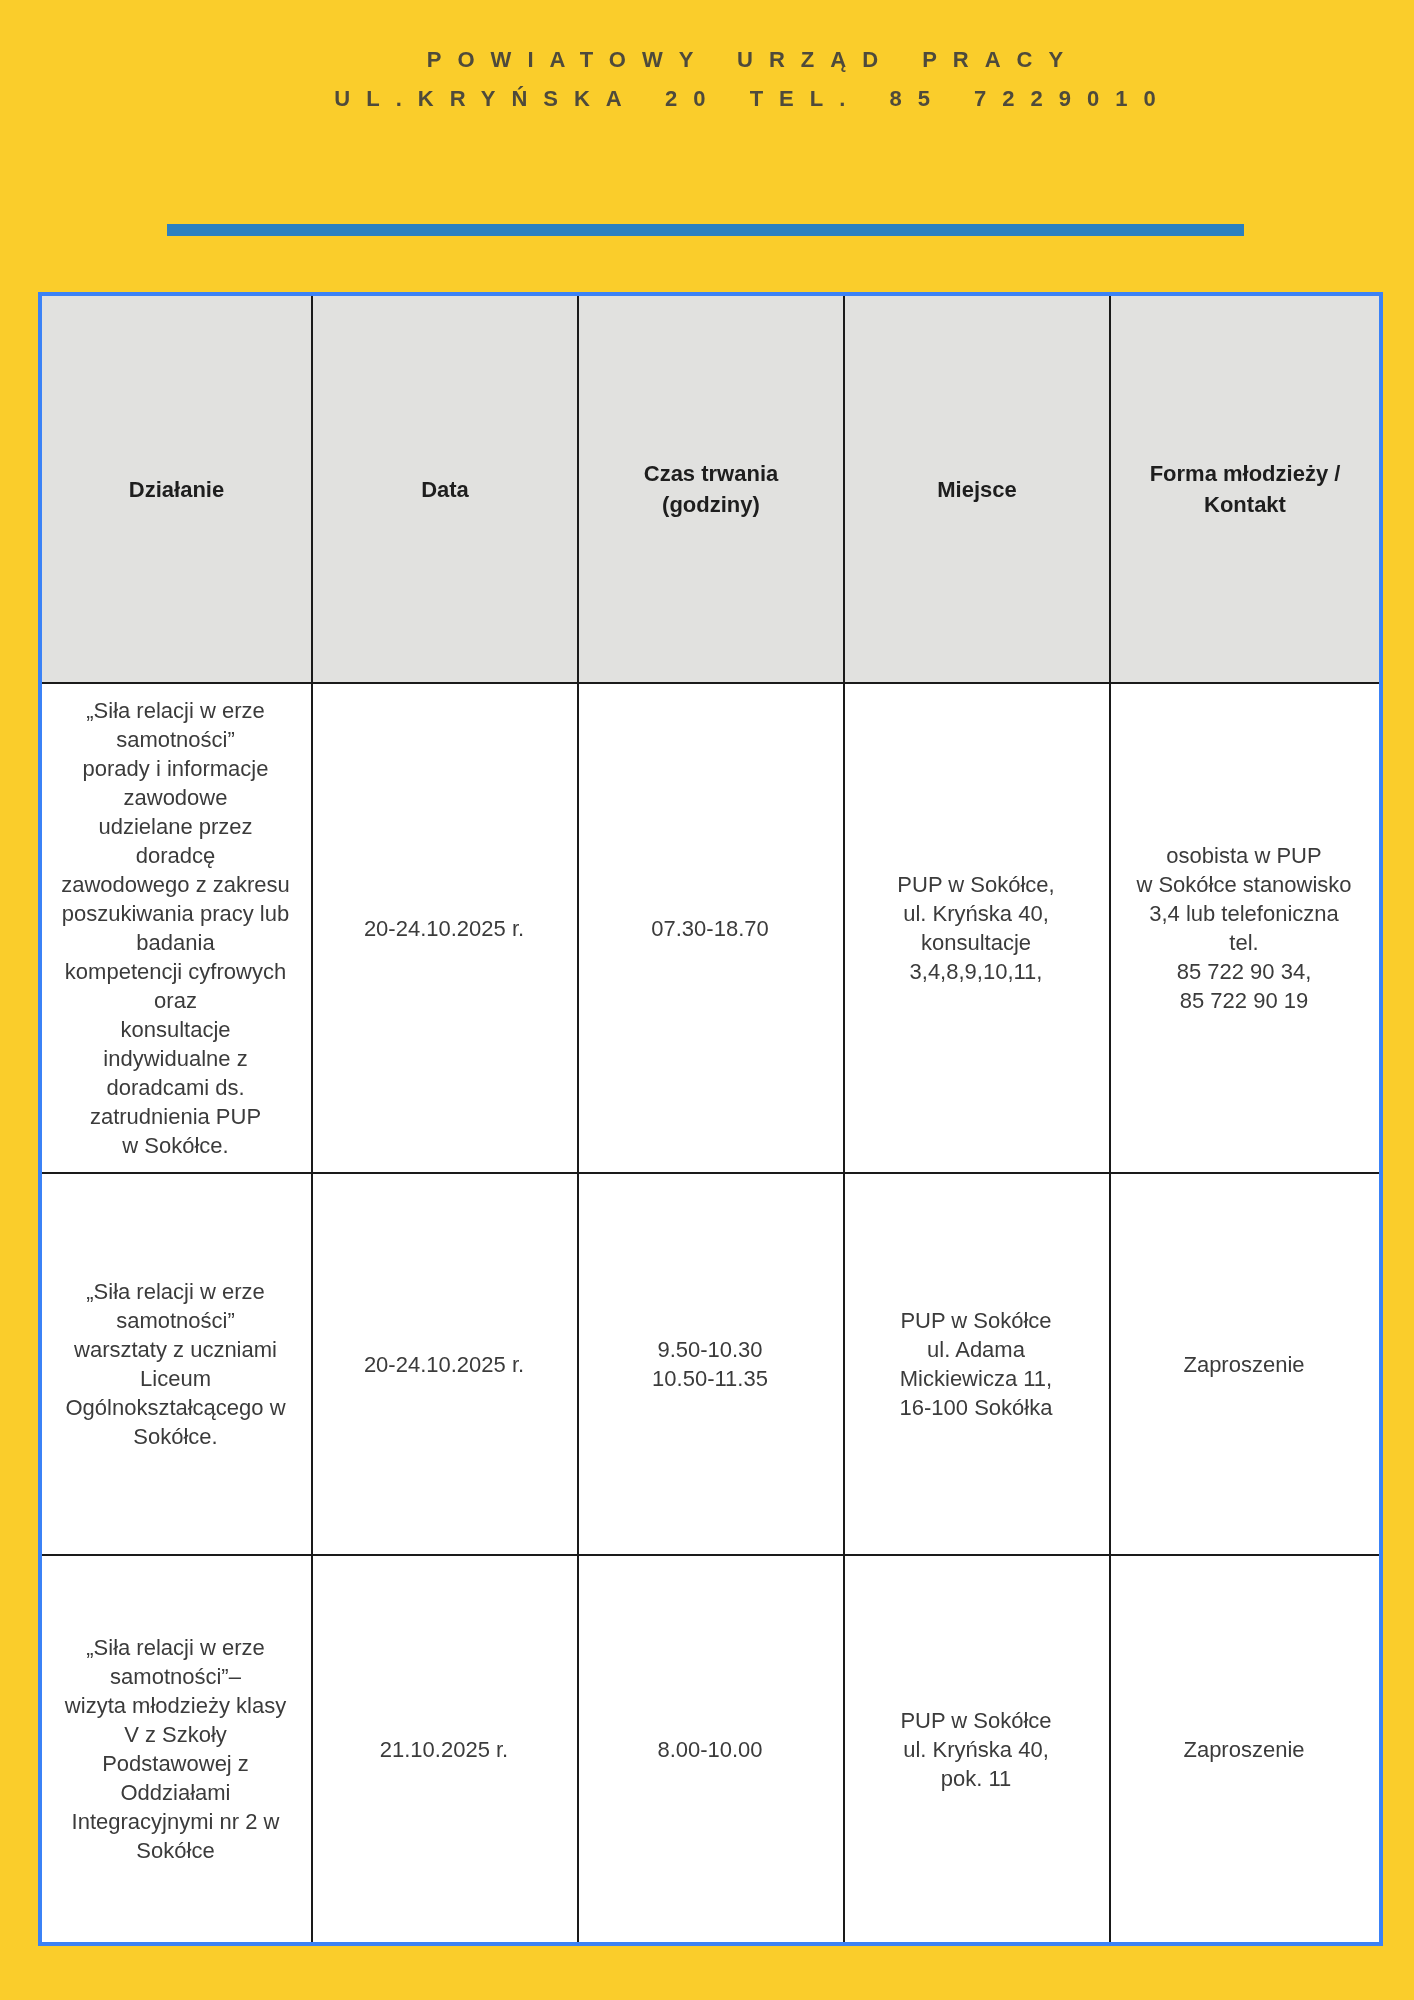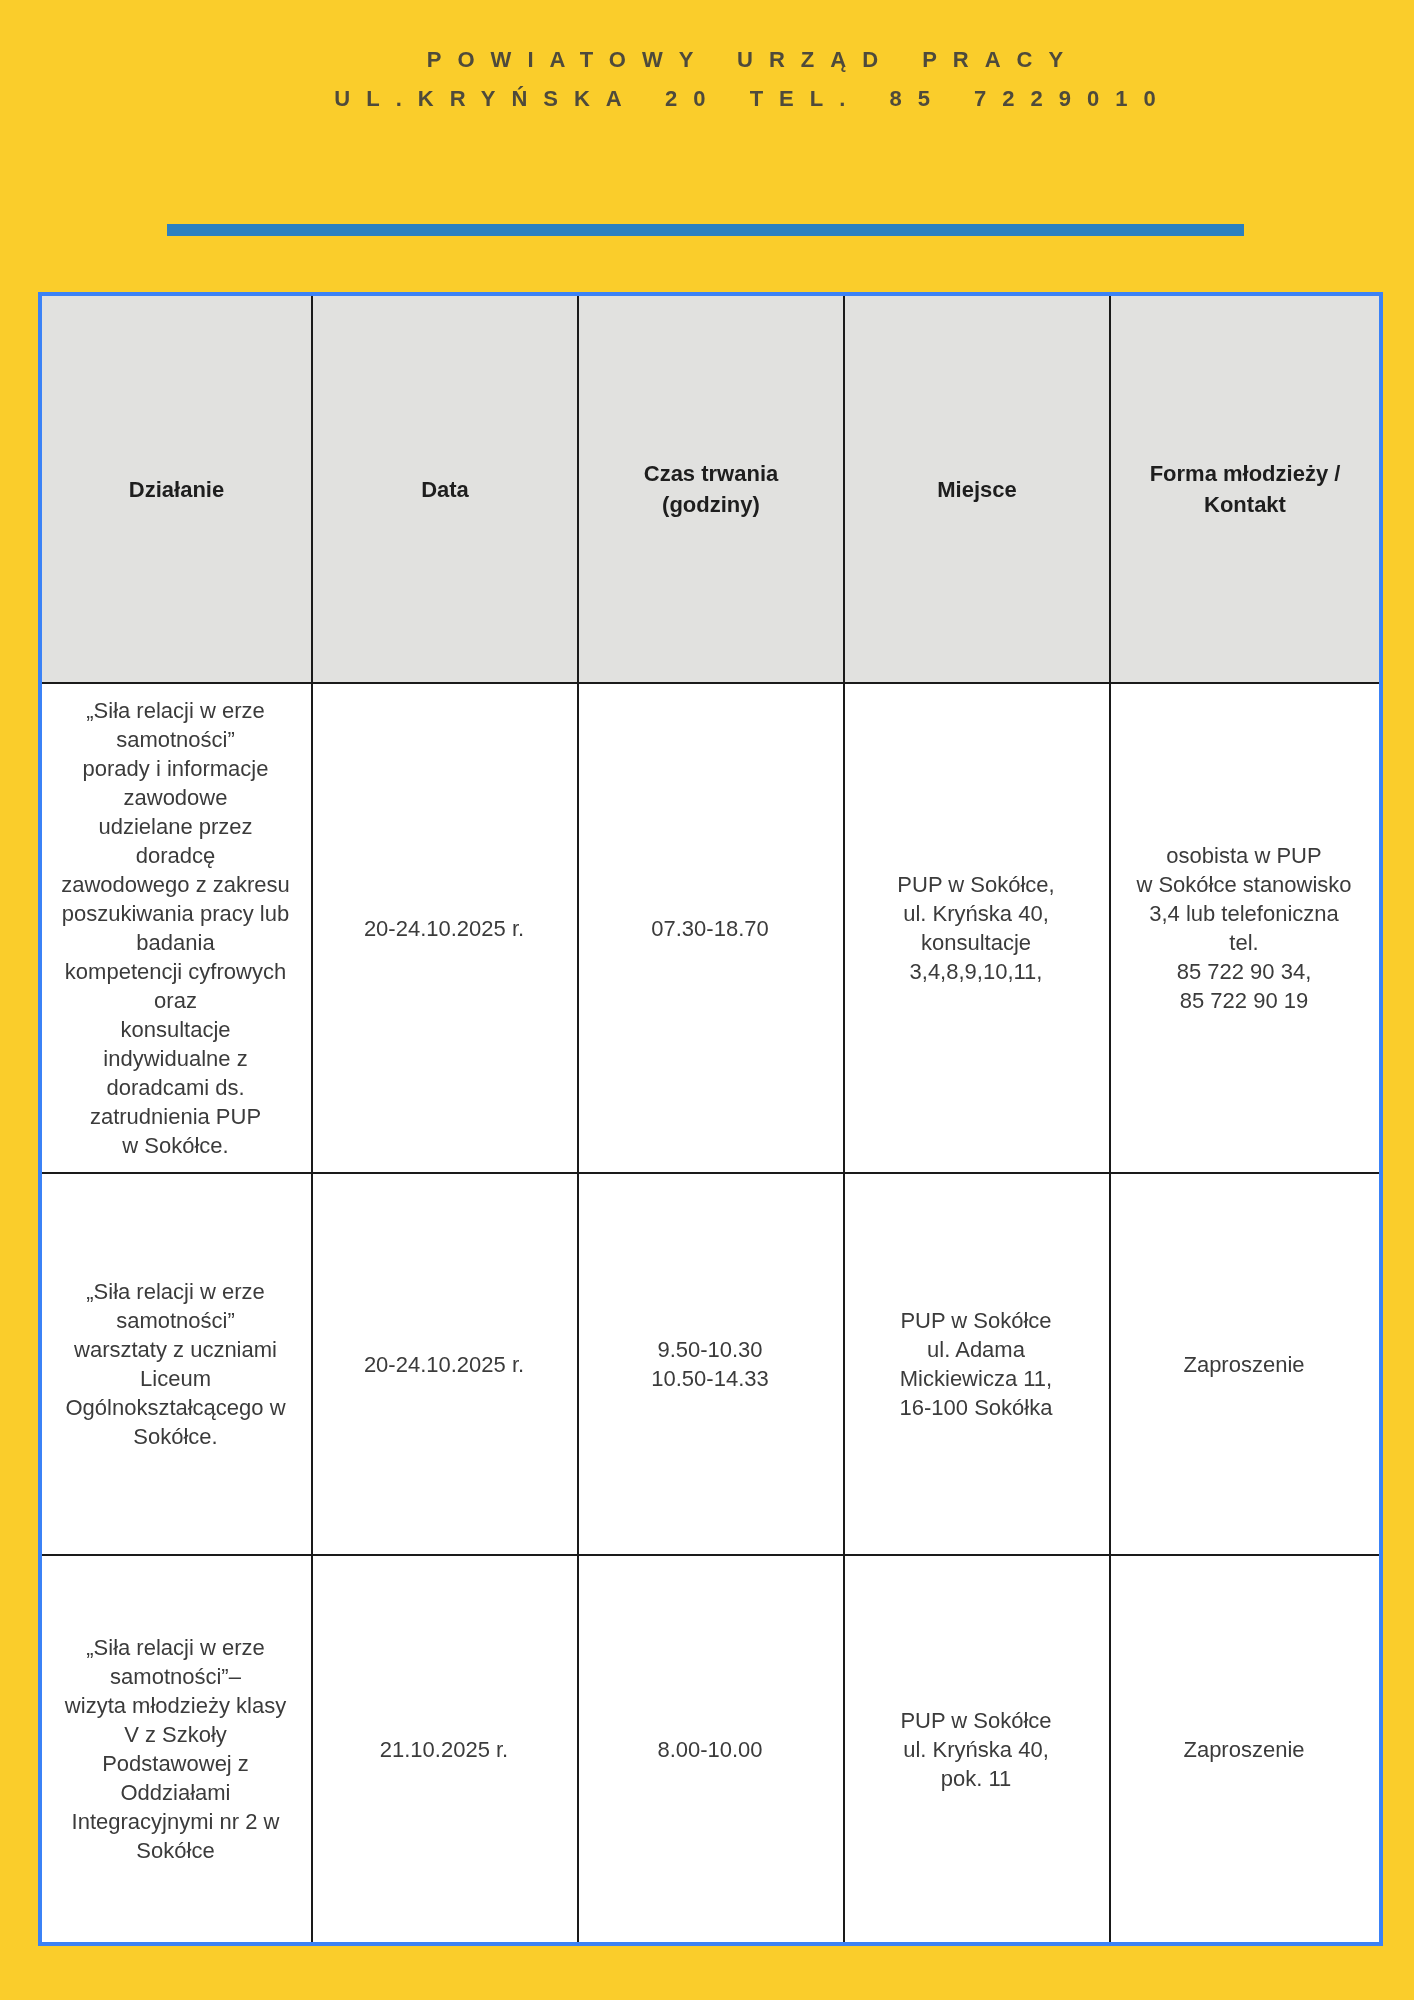--- a/index.html
+++ b/index.html
@@ -145,21 +145,21 @@
     </tr>
     <tr class="r-row2">
       <td>„Siła relacji w erze
 samotności”
 warsztaty z uczniami
 Liceum
 Ogólnokształcącego w
 Sokółce.</td>
       <td>20-24.10.2025 r.</td>
       <td>9.50-10.30
-10.50-14.33</td>
+10.50-11.35</td>
       <td>PUP w Sokółce
 ul. Adama
 Mickiewicza 11,
 16-100 Sokółka</td>
       <td>Zaproszenie</td>
     </tr>
     <tr class="r-row3">
       <td>„Siła relacji w erze
 samotności”–
 wizyta młodzieży klasy

